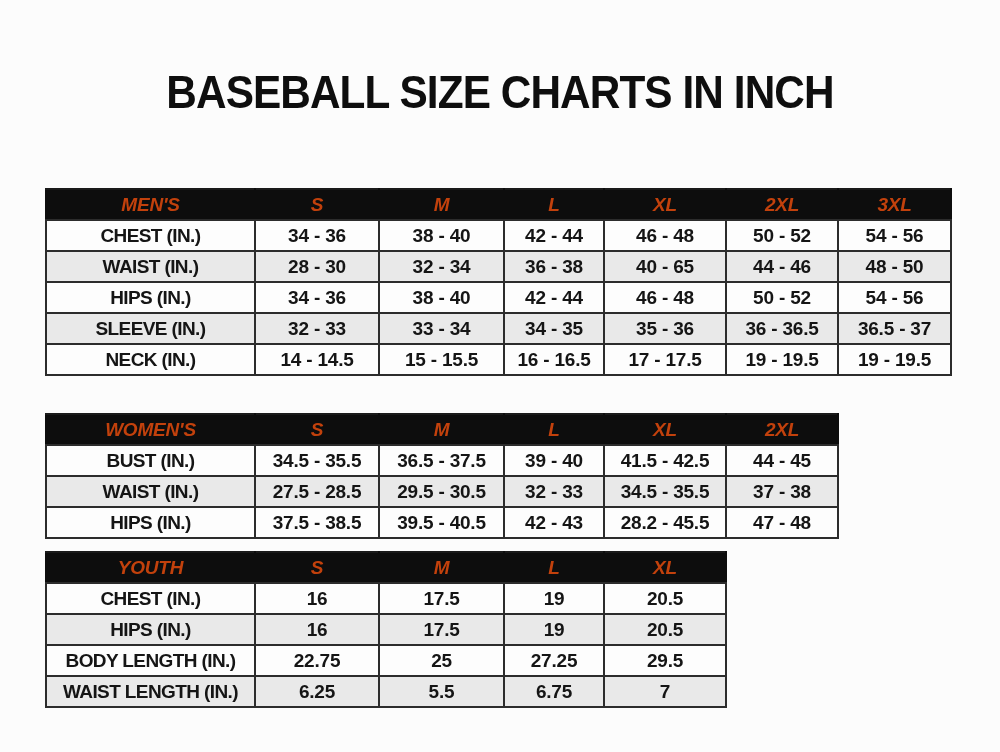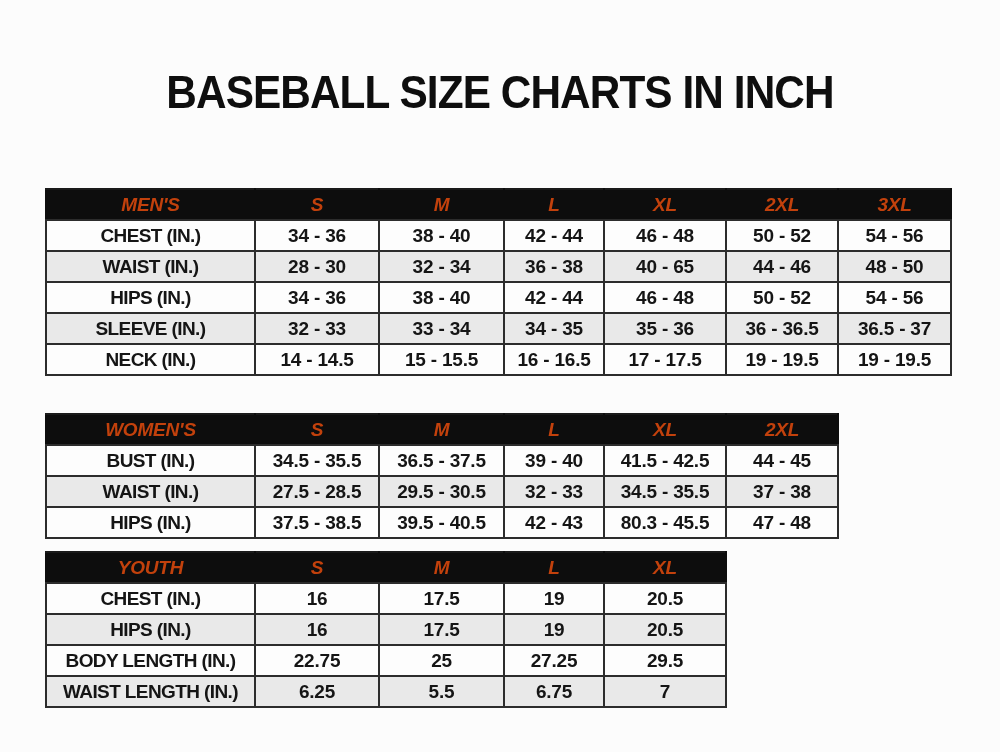--- a/index.html
+++ b/index.html
@@ -167,21 +167,21 @@
           <td class="value-cell">29.5 - 30.5</td>
           <td class="value-cell">32 - 33</td>
           <td class="value-cell">34.5 - 35.5</td>
           <td class="value-cell">37 - 38</td>
         </tr>
         <tr class="row-even">
           <td class="label-cell">HIPS (IN.)</td>
           <td class="value-cell">37.5 - 38.5</td>
           <td class="value-cell">39.5 - 40.5</td>
           <td class="value-cell">42 - 43</td>
-          <td class="value-cell">80.3 - 45.5</td>
+          <td class="value-cell">28.2 - 45.5</td>
           <td class="value-cell">47 - 48</td>
         </tr>
       </tbody>
     </table>
   </div>
 
 <div class="table-wrap" id="youth-table-wrap">
     <table class="size-table" style="width: 680px; padding-left: 41px;">
       <colgroup>
         <col style="width: 209px;">

